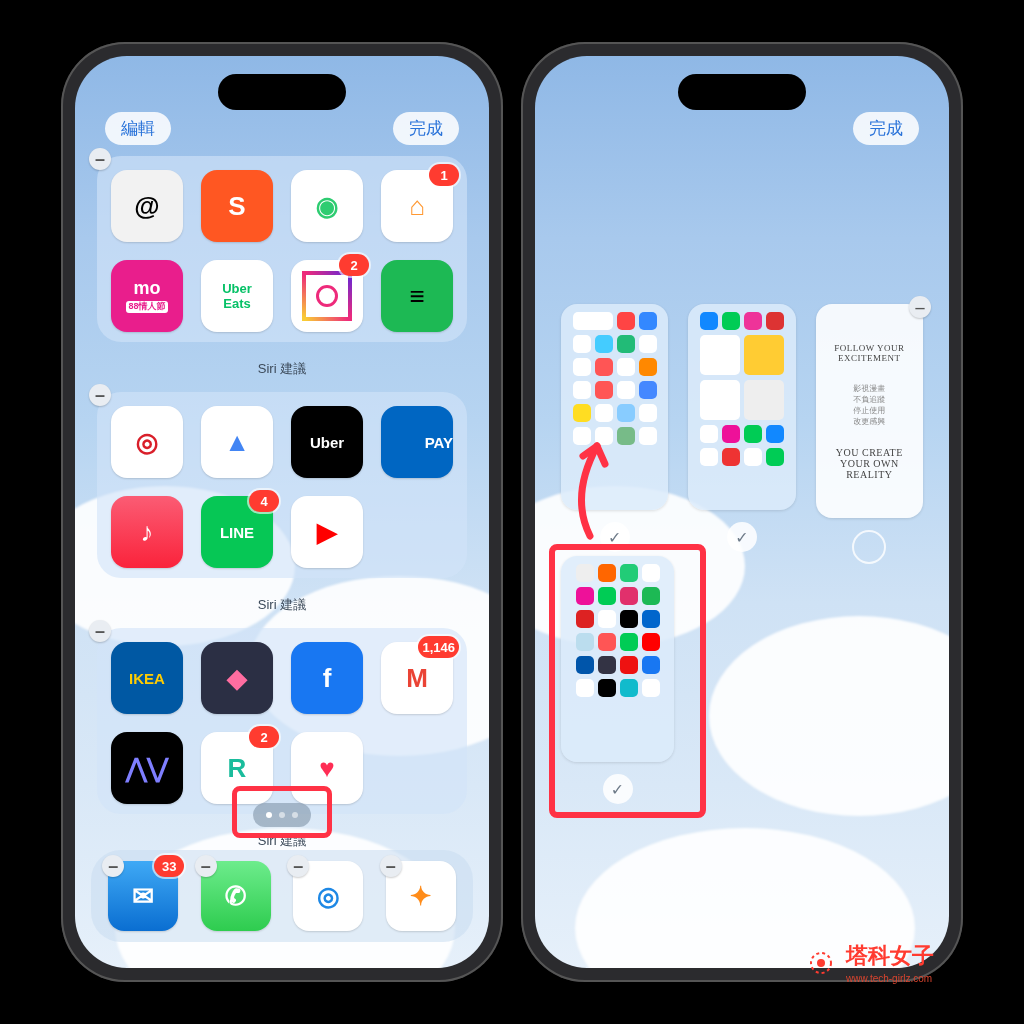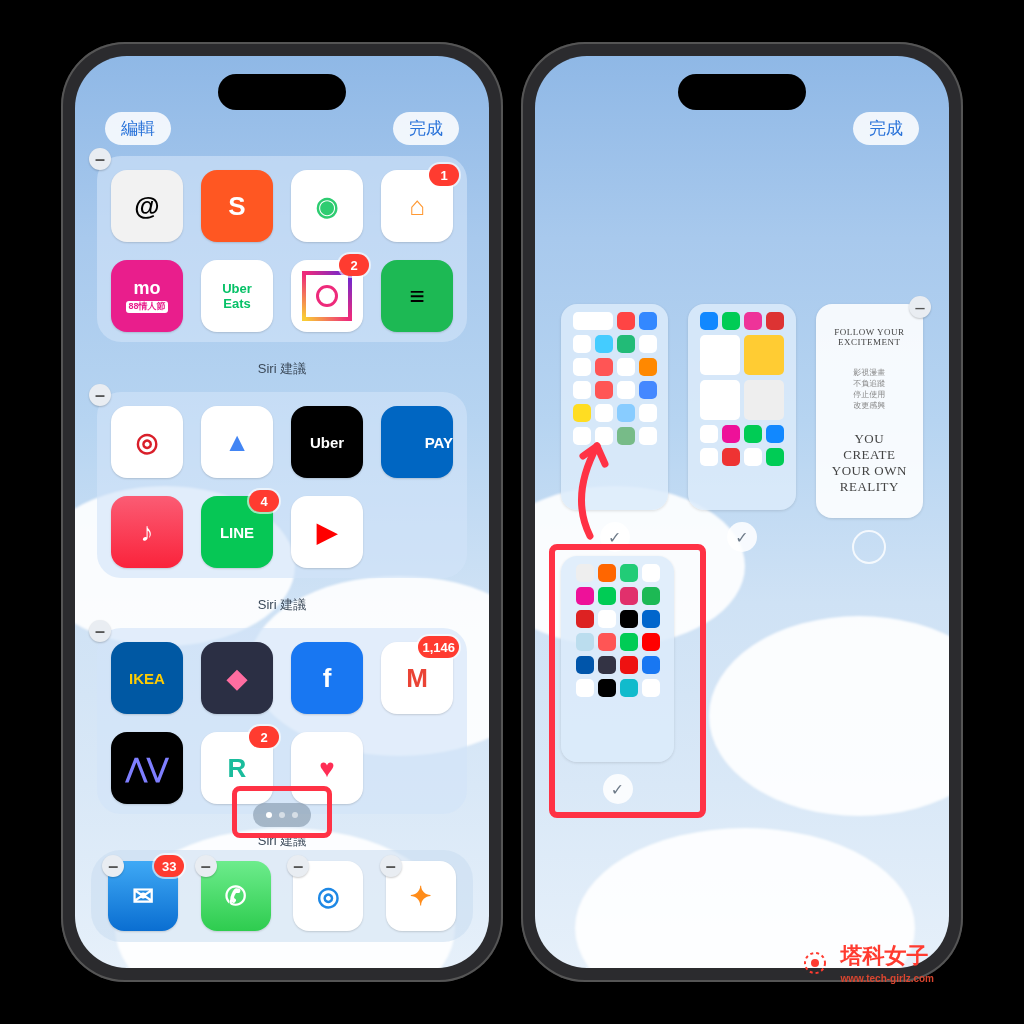--- a/index.html
+++ b/index.html
@@ -156,21 +156,21 @@
     position:absolute;top:500px;left:26px;
   }
   .arrow {
     position:absolute;z-index:55;pointer-events:none;
   }
   .watermark {
     position:absolute;right:90px;bottom:40px;z-index:80;
     display:flex;align-items:center;gap:8px;color:#ff3b30;
     font-weight:bold;font-size:22px;
   }
-  .watermark .sub{font-size:10px;color:#d9452f;font-weight:bold;margin-top:2px}
+  .watermark .sub{font-size:10px;color:#d9452f;font-weight:normal;margin-top:2px}
 </style>
 </head>
 <body>
 
 <div class="phone">
   <div class="screen">
     <div class="clouds">
       <div class="cloud" style="width:260px;height:160px;left:-40px;top:430px"></div>
       <div class="cloud" style="width:300px;height:180px;right:-60px;top:520px"></div>
       <div class="cloud" style="width:340px;height:200px;left:40px;bottom:-60px"></div>
@@ -404,21 +404,21 @@
         <div class="check">✓</div>
       </div>
       <div>
         <div class="page-thumb quote">
           <div class="minus" style="top:-8px;right:-8px;left:auto">–</div>
           <div style="font-size:9px;letter-spacing:.5px">FOLLOW YOUR EXCITEMENT</div>
           <div style="white-space:pre-line;font-family:sans-serif;font-size:8px;color:#888">影視漫畫
 不負追蹤
 停止使用
 改更感興</div>
-          <div style="font-size:13px;letter-spacing:.5px">YOU CREATE YOUR OWN REALITY</div>
+          <div style="font-size:10px;letter-spacing:.5px">YOU CREATE YOUR OWN REALITY</div>
         </div>
         <div class="check empty"></div>
       </div>
     </div>
 
     <div class="row2">
       <div style="width:113px">
         <div class="page-thumb" style="height:190px">
           <div class="minirow">
               <div class="mini" style="background:#eee"></div>

